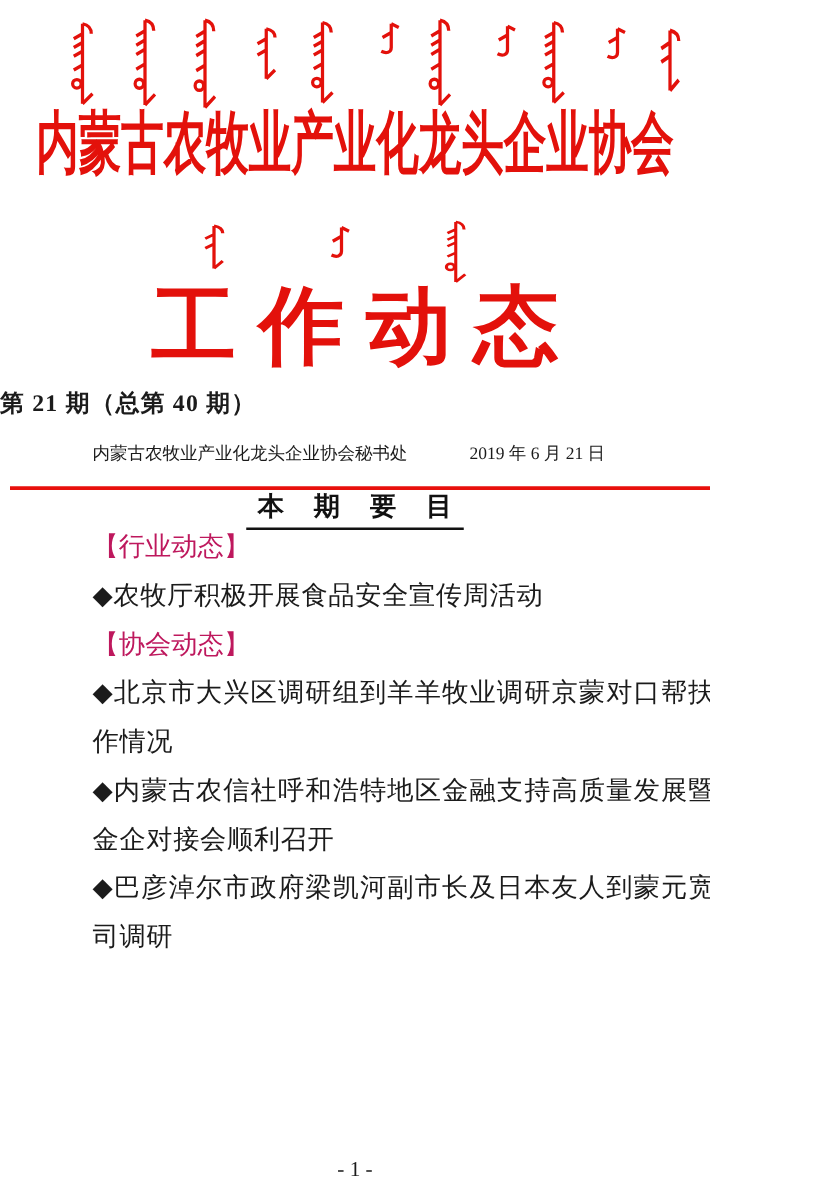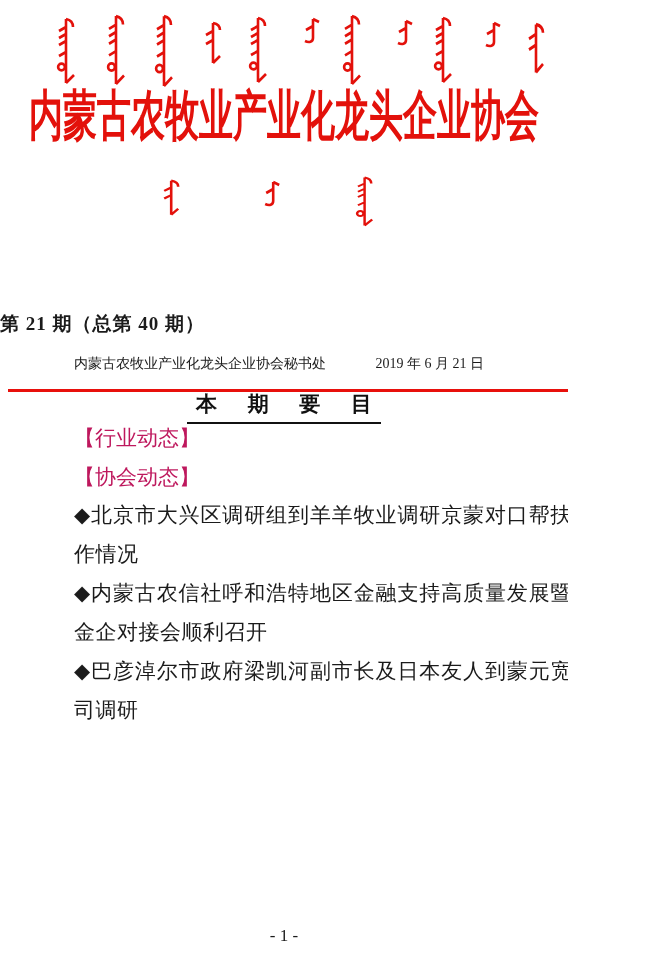--- a/index.html
+++ b/index.html
@@ -47,21 +47,21 @@
   }
   
   .red-rule{
     position:absolute;top:389px;left:8px;width:654px;height:3px;
     background:#e8100c;
   }
   
   .toc-head-wrap{position:absolute;top:393px;left:0;width:100%;text-align:center;}
   .toc-head{
     display:inline-block;
-    font-family:Liberation Mono, monospace;
+    font-family:Liberation Sans, sans-serif;
     font-size:21px;font-weight:bold;line-height:26px;
     letter-spacing:9px;padding:0 0 3px 9px;
     color:#111;border-bottom:2px solid #111;
   }
   
   .toc{
     position:absolute;top:418px;left:74px;width:520px;
     font-size:21px;line-height:39px;
   }
   .toc-row{margin:0;}
@@ -116,36 +116,38 @@
   <div class="assoc-title">内蒙古农牧业产业化龙头企业协会</div>
 
   <div class="mg-row" id="mg-row2">
     <svg width="240" height="56" viewBox="0 0 240 56">
       <use href="#mgm" transform="translate(0,3) scale(1,0.85)"></use>
       <use href="#mgs" transform="translate(102,4)"></use>
       <use href="#mgt" transform="translate(194,0) scale(0.95,0.75)"></use>
     </svg>
   </div>
 
+  <div class="bulletin-title">工作动态</div>
 
   <div class="issue-line">第 21 期（总第 40 期）</div>
 
   <div class="pub-row">
     <span>内蒙古农牧业产业化龙头企业协会秘书处</span>
     <span>2019 年 6 月 21 日</span>
   </div>
 
   <div class="red-rule"></div>
 
   <div class="toc-head-wrap">
     <span class="toc-head">本 期 要 目</span>
   </div>
 
   <div class="toc">
     <div class="toc-row h">【行业动态】</div>
+    <div class="toc-row i">◆农牧厅积极开展食品安全宣传周活动</div>
     <div class="toc-row h">【协会动态】</div>
     <div class="toc-row i">◆北京市大兴区调研组到羊羊牧业调研京蒙对口帮扶工作情况</div>
     <div class="toc-row i">◆内蒙古农信社呼和浩特地区金融支持高质量发展暨政金企对接会顺利召开</div>
     <div class="toc-row i">◆巴彦淖尔市政府梁凯河副市长及日本友人到蒙元宽公司调研</div>
   </div>
 
   <div class="footer">- 1 -</div>
 
 </div>
 

